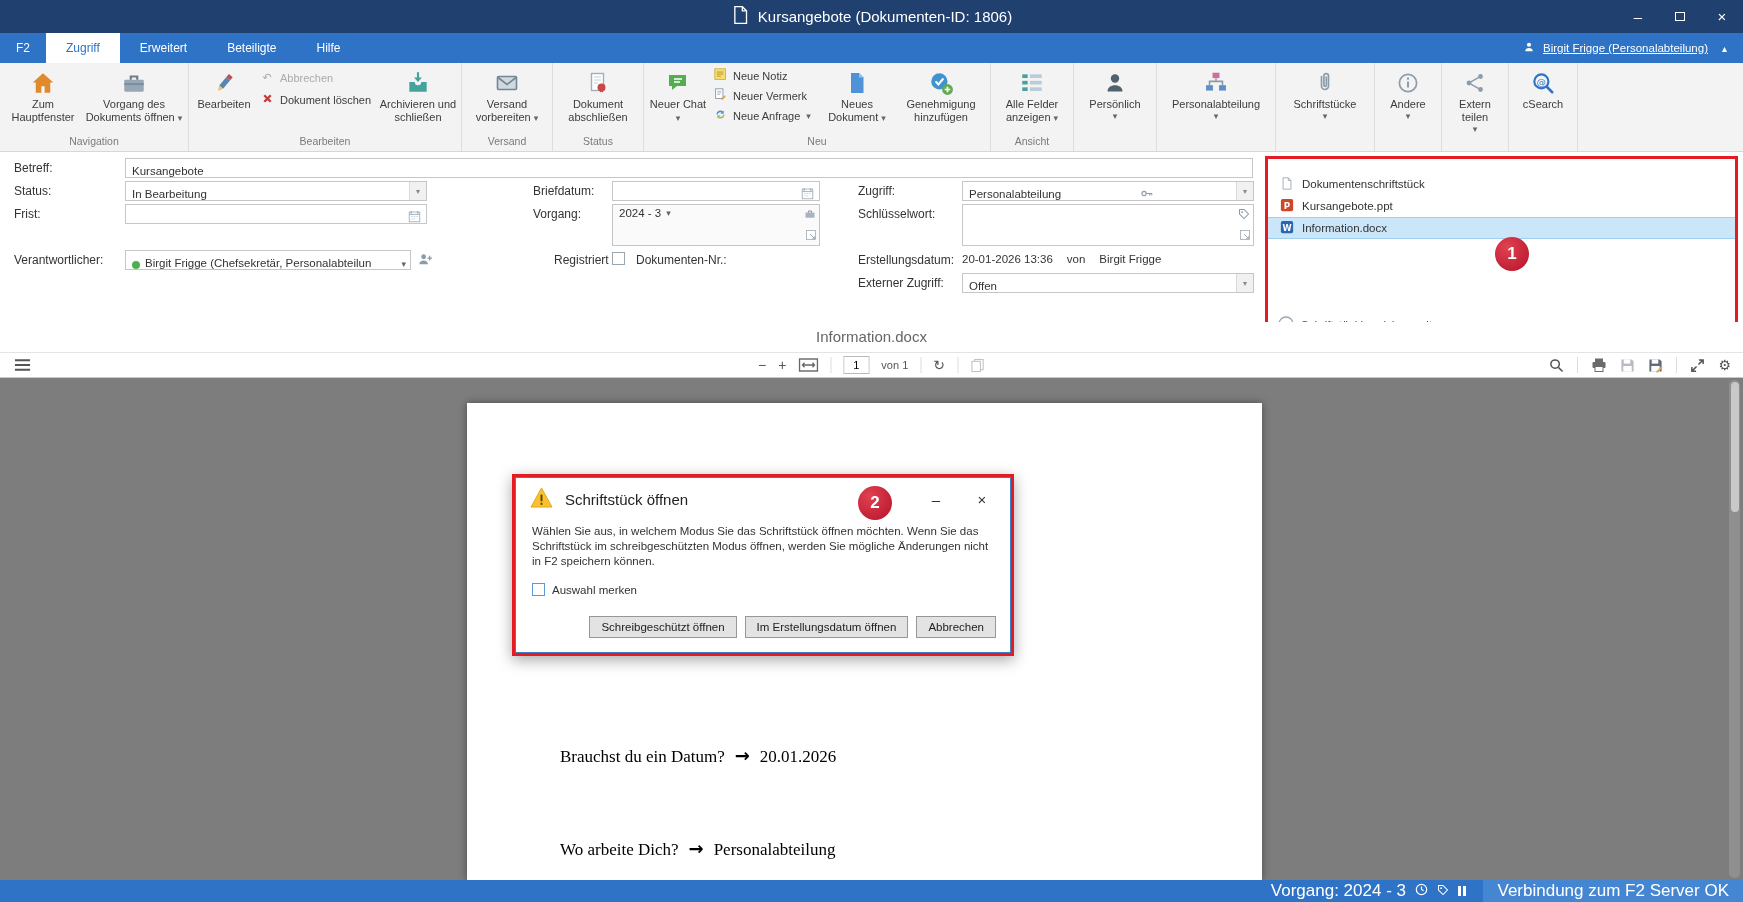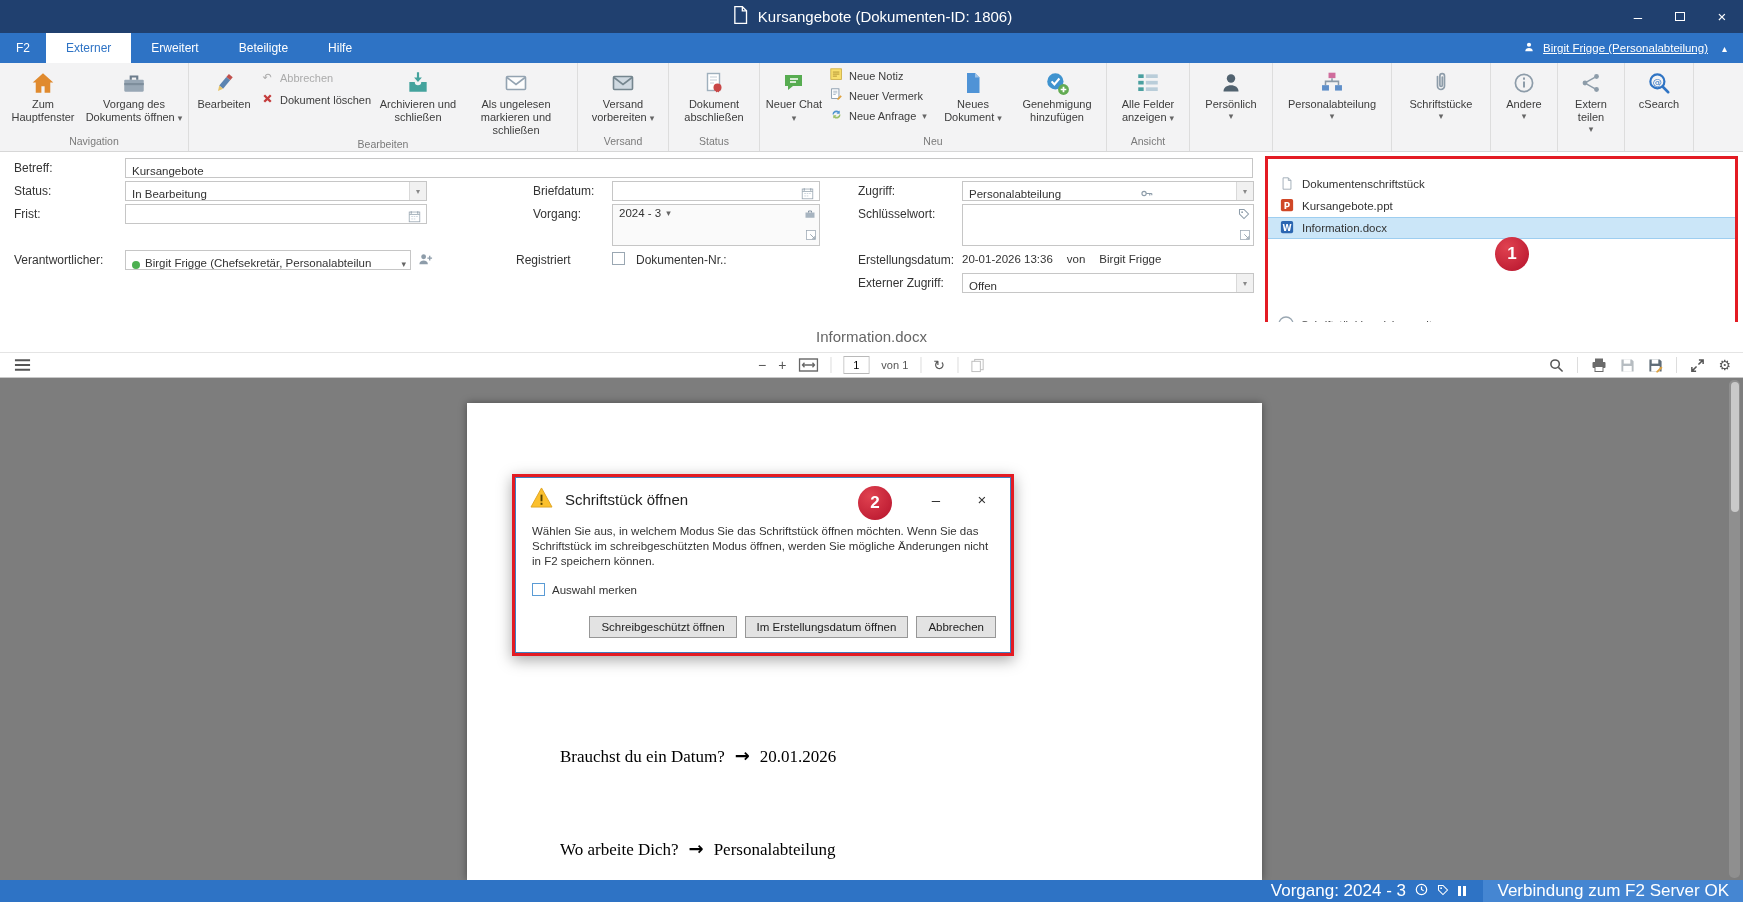--- a/index.html
+++ b/index.html
@@ -117,21 +117,21 @@
     <span class="win-btn">–</span>
     <span class="win-btn">
         <span class="maxbox"></span>
       </span>
     <span class="win-btn">×</span>
   </div>
 </header>
 
 <nav class="tabbar">
   <div class="f2-menu">F2</div>
-  <div class="tab active">Externer</div>
+  <div class="tab active">Zugriff</div>
   <div class="tab">Erweitert</div>
   <div class="tab">Beteiligte</div>
   <div class="tab">Hilfe</div>
   <div class="tab-right">
     <span>
       <svg width="12" height="12" viewBox="0 0 24 24">
           <circle cx="12" cy="7.5" r="4.2" fill="#fff"></circle>
           <path d="M4.5 20.5c0-4.2 3.4-6.3 7.5-6.3s7.5 2.1 7.5 6.3Z" fill="#fff"></path>
         </svg>
     </span>
@@ -193,29 +193,20 @@
         </div>
       </div>
       <div class="rbtn" style="width:80px">
         <span class="ricon">
             <svg width="26" height="26" viewBox="0 0 24 24">
               <path d="M11 2h2v5h2.6L12 11 8.4 7H11Z" fill="#44a39d"></path>
               <path d="M4 11h5a3 3 0 0 0 6 0h5v9H4Z" fill="#44a39d"></path>
             </svg>
           </span>
         <span class="rlabel">Archivieren und schließen</span>
-      </div>
-      <div class="rbtn" style="width:116px">
-        <span class="ricon">
-            <svg width="26" height="24" viewBox="0 0 24 24">
-              <rect x="2.5" y="5.5" width="19" height="13" rx="1" fill="#fdfdfd" stroke="#93a3b1" stroke-width="1.6"></rect>
-              <path d="m3 6.5 9 7 9-7" fill="none" stroke="#93a3b1" stroke-width="1.6"></path>
-            </svg>
-          </span>
-        <span class="rlabel">Als ungelesen markieren und schließen</span>
       </div>
     </div>
     <div class="rcaption">Bearbeiten</div>
   </div>
 
   <div class="rgroup">
     <div class="rbtns">
       <div class="rbtn" style="width:84px">
         <span class="ricon">
             <svg width="26" height="24" viewBox="0 0 24 24">
@@ -507,21 +498,21 @@
     <span class="dot"></span>
     <span style="white-space:nowrap; overflow:hidden; text-overflow:clip; flex:1">Birgit Frigge (Chefsekretär, Personalabteilun</span>
     <span class="chev" style="padding:0 4px">▾</span>
   </div>
   <span style="position:absolute; left:418px; top:100px"><svg width="15" height="15" viewBox="0 0 16 16">
         <circle cx="6" cy="5" r="2.6" fill="#8d9ca9"></circle>
         <path d="M1.5 13c0-2.7 2-4 4.5-4s4.5 1.3 4.5 4Z" fill="#8d9ca9"></path>
         <path d="M12.5 4v5M10 6.5h5" stroke="#8d9ca9" stroke-width="1.4"></path>
       </svg></span>
 
-  <span class="flabel" style="left:516px; top:101px">Registriert</span>
+  <span class="flabel" style="left:554px; top:101px">Registriert</span>
   <span class="cb" style="position:absolute; left:612px; top:100px"></span>
   <span class="flabel" style="left:636px; top:101px">Dokumenten-Nr.:</span>
 
   <span class="flabel" style="left:858px; top:101px">Erstellungsdatum:</span>
   <div class="plain-val" style="left:962px; top:101px">
     <span>20-01-2026 13:36</span>
     <span>von</span>
     <span>Birgit Frigge</span>
   </div>
 

